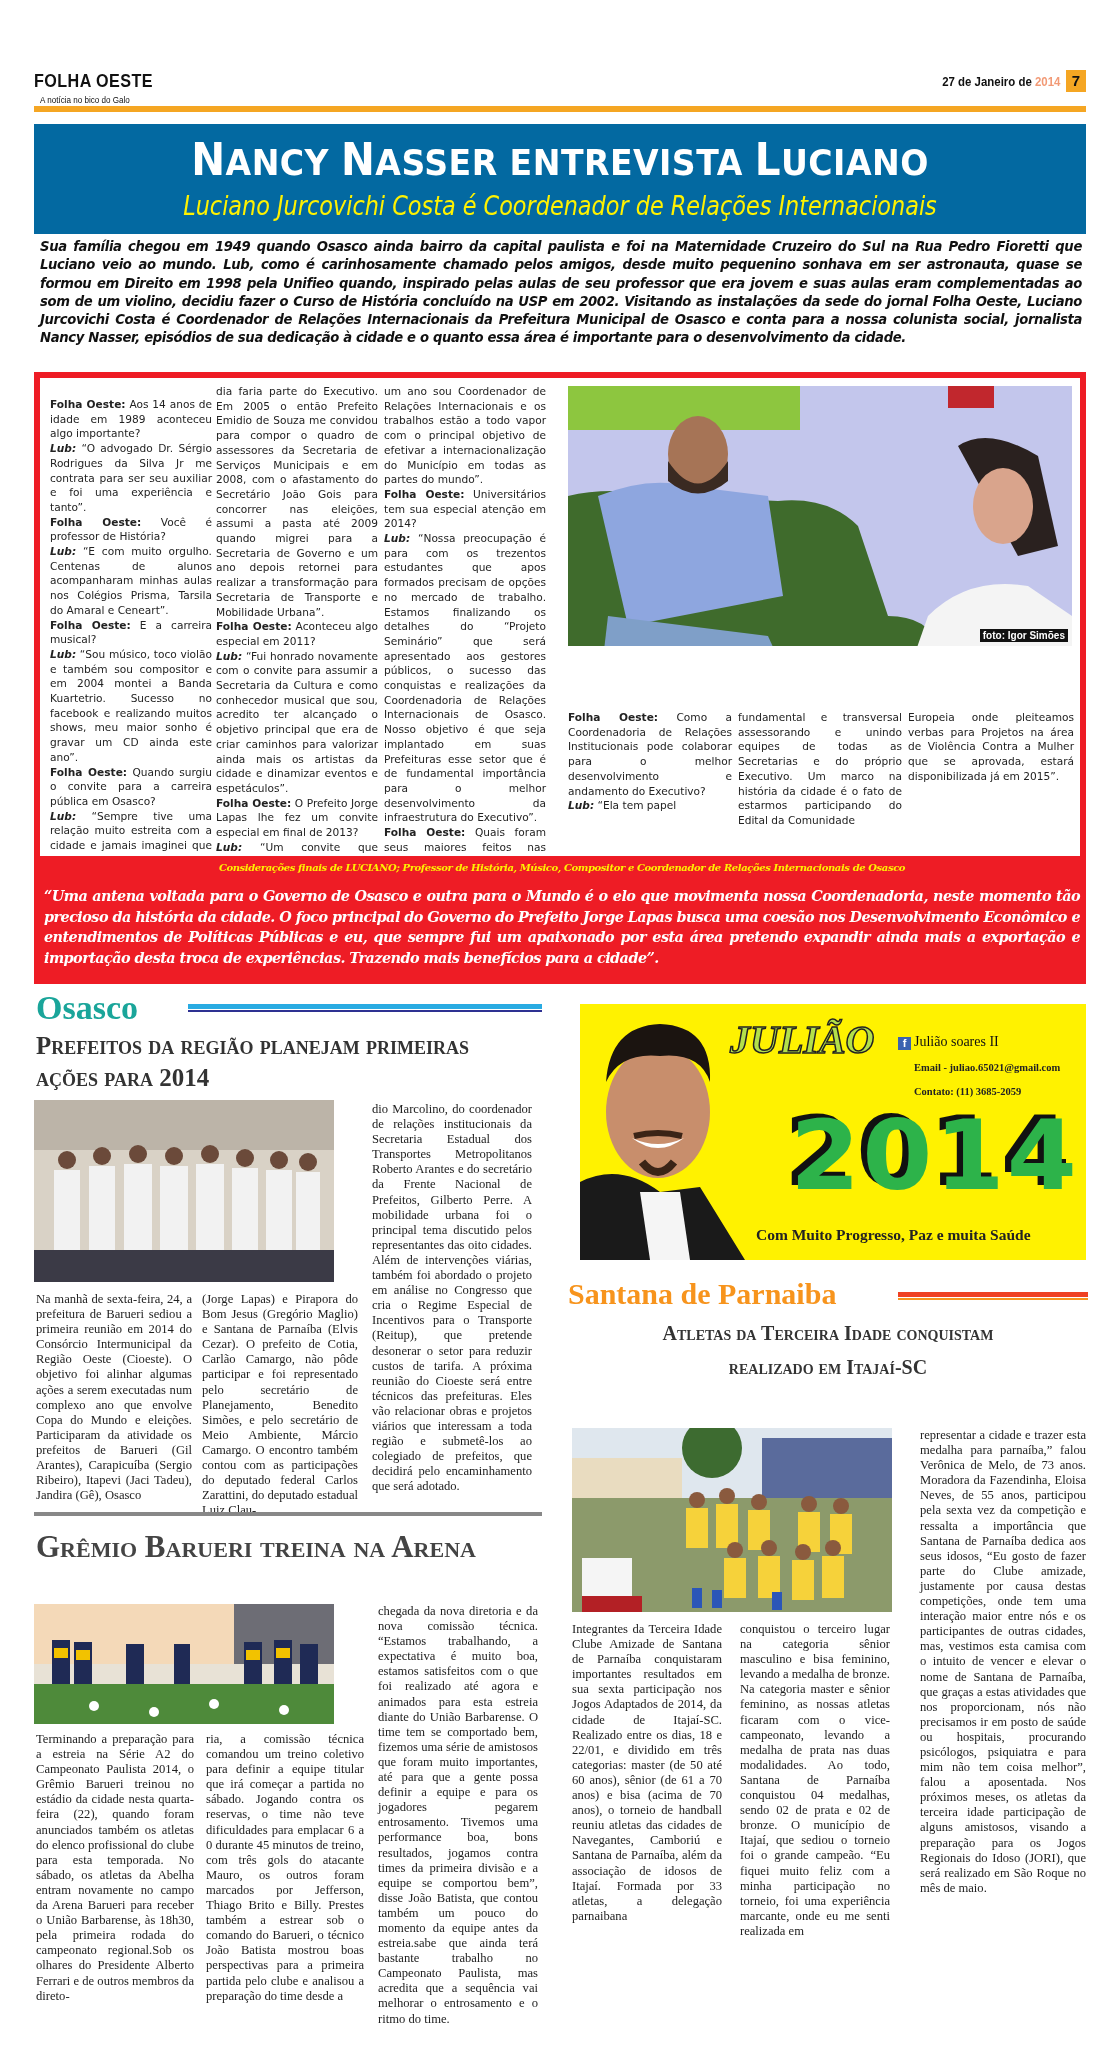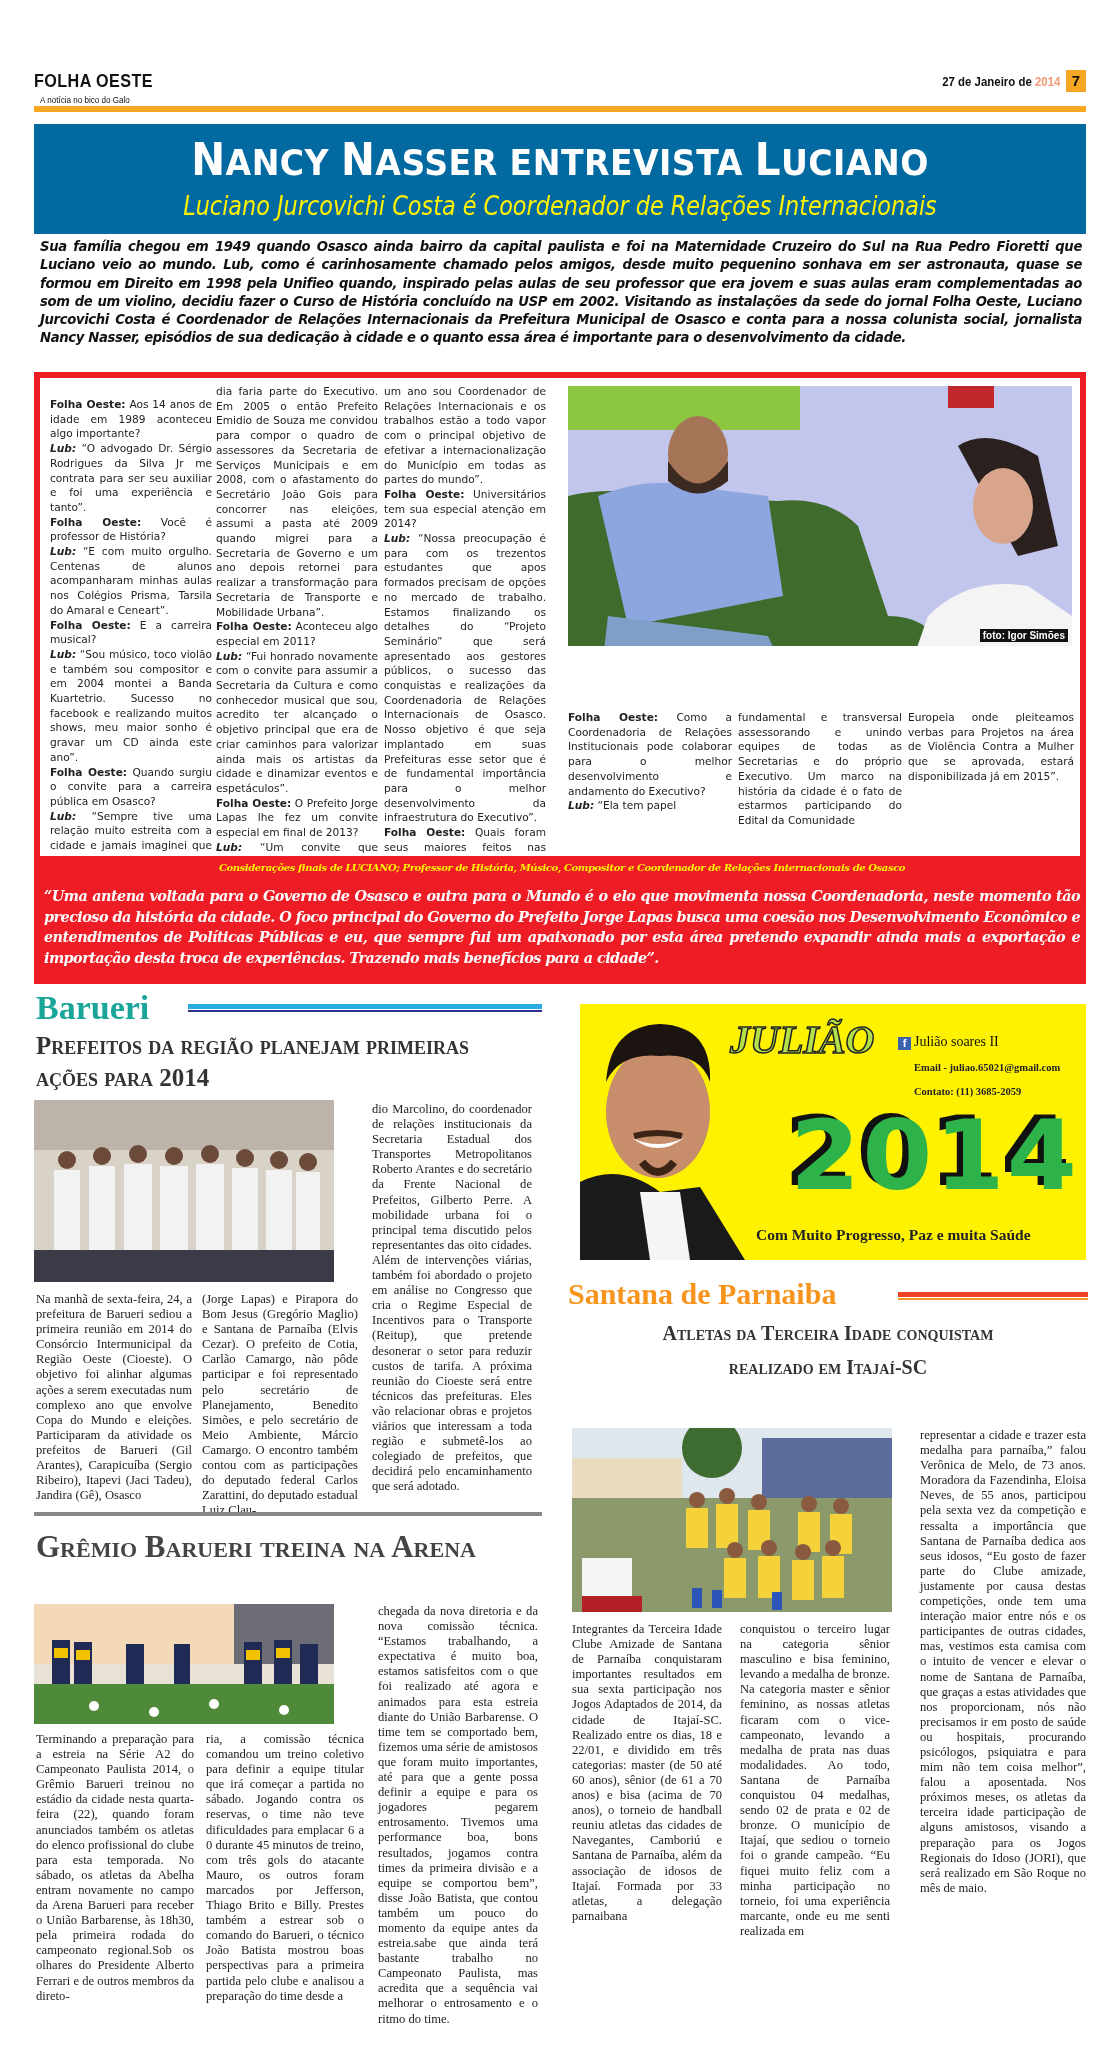--- a/index.html
+++ b/index.html
@@ -117,21 +117,21 @@
   <span class="qa">fundamental e transversal assessorando e unindo equipes de todas as Secretarias e do próprio Executivo. Um marco na história da cidade é o fato de estarmos participando do Edital da Comunidade<br></span>
 </div>
 <div class="iv-col" style="left:908px; top:710px; width:166px;">
   <span class="qa">Europeia onde pleiteamos verbas para Projetos na área de Violência Contra a Mulher que se aprovada, estará disponibilizada já em 2015”.<br></span>
 </div>
 
 <div class="interview-footer"></div>
 <div class="final-title">Considerações finais de LUCIANO; Professor de História, Músico, Compositor e Coordenador de Relações Internacionais de Osasco</div>
 <p class="final-quote">“Uma antena voltada para o Governo de Osasco e outra para o Mundo é o elo que movimenta nossa Coordenadoria, neste momento tão precioso da história da cidade. O foco principal do Governo do Prefeito Jorge Lapas busca uma coesão nos Desenvolvimento Econômico e entendimentos de Políticas Públicas e eu, que sempre fui um apaixonado por esta área pretendo expandir ainda mais a exportação e importação desta troca de experiências. Trazendo mais benefícios para a cidade”.</p>
 
-<div class="section-label" style="left:36px; top:990px; color:#1aa59a;">Barueri</div>
+<div class="section-label" style="left:36px; top:990px; color:#1aa59a;">Osasco</div>
 <div class="section-rule" style="left:188px; top:1004px; width:354px; border-top:5px solid #29abe2; border-bottom:2px solid #2e3192;"></div>
 <div class="art-title" style="left:36px; top:1030px; width:510px; font-size:25px; line-height:32px;">
   <div>Prefeitos da região planejam primeiras</div>
   <div>ações para 2014</div>
 </div>
 <div class="photo" style="left:34px; top:1100px; width:300px; height:182px;">
   <svg width="300" height="182" viewBox="0 0 300 182">
     <rect width="300" height="182" fill="#d9d2c6"></rect>
     <rect y="0" width="300" height="50" fill="#bcb4a8"></rect>
     <g fill="#f2f2f2">

